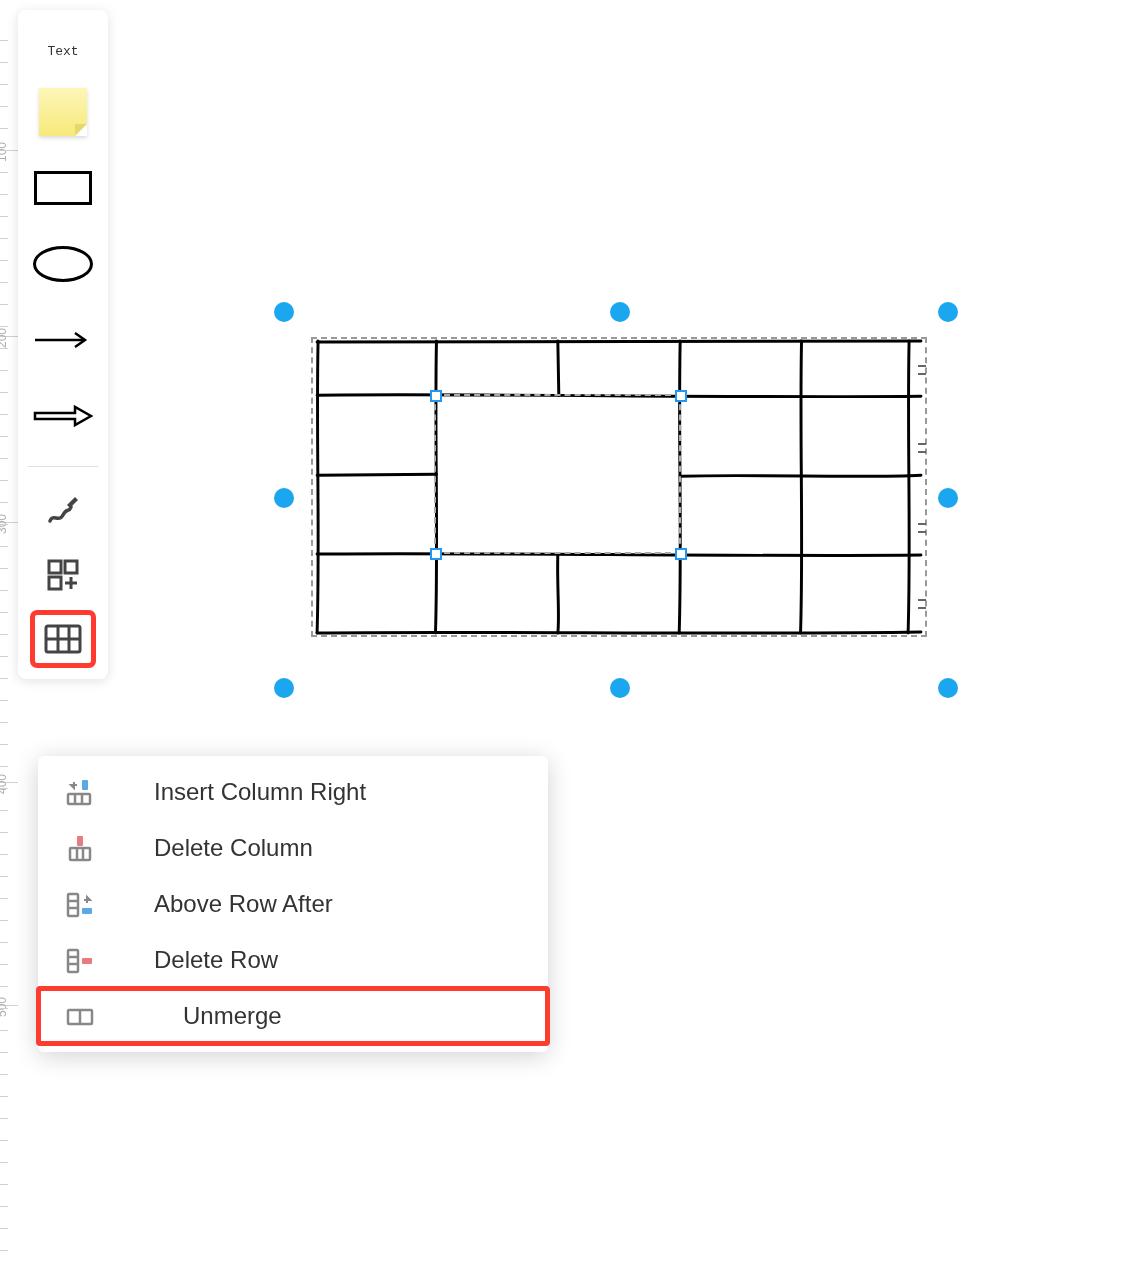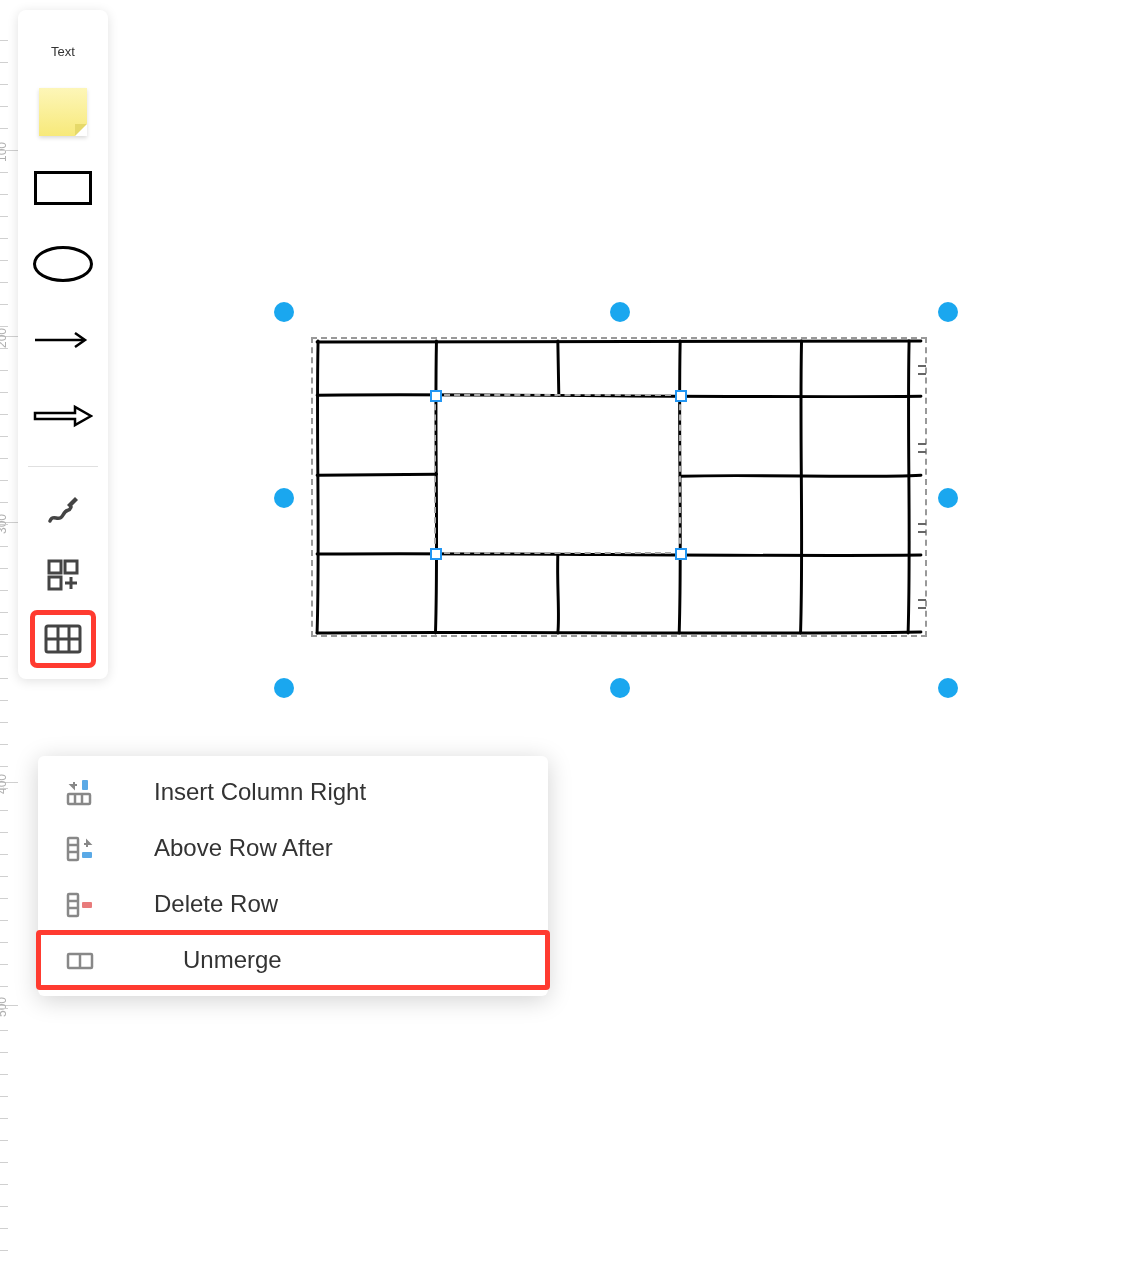--- a/index.html
+++ b/index.html
@@ -62,20 +62,21 @@
     display: flex;
     align-items: center;
     justify-content: center;
     position: relative;
     cursor: pointer;
   }
   .tool-text-label {
     font-size: 13px;
     font-weight: 500;
     color: #333;
+    font-family: Liberation Mono, monospace;
   }
   .divider {
     width: 70px;
     height: 1px;
     background: #e0e0e0;
     margin: 12px 0;
   }
   .tool-highlighted {
     outline: 5px solid #ff3b30;
     border-radius: 2px;
@@ -412,20 +413,31 @@
         <rect x="4" y="18" width="22" height="10" fill="none" stroke="#888" stroke-width="2.5" rx="1"></rect>
         <line x1="11" y1="18" x2="11" y2="28" stroke="#888" stroke-width="2.5"></line>
         <line x1="18" y1="18" x2="18" y2="28" stroke="#888" stroke-width="2.5"></line>
         <rect x="18" y="4" width="6" height="10" fill="#5aa9e6" rx="1"></rect>
         <polyline points="10,6 10,12 7,9 13,9" stroke="#888" stroke-width="2" fill="none"></polyline>
       </svg>
     </span>
     <span>Insert Column Right</span>
   </div>
 
+  <div class="menu-item">
+    <span class="menu-icon">
+      <svg width="32" height="32" viewBox="0 0 32 32">
+        <rect x="6" y="16" width="20" height="12" fill="none" stroke="#888" stroke-width="2.5" rx="1"></rect>
+        <line x1="13" y1="16" x2="13" y2="28" stroke="#888" stroke-width="2.5"></line>
+        <line x1="19" y1="16" x2="19" y2="28" stroke="#888" stroke-width="2.5"></line>
+        <rect x="13" y="4" width="6" height="10" fill="#e87b7b" rx="1"></rect>
+      </svg>
+    </span>
+    <span>Delete Column</span>
+  </div>
 
 
   <div class="menu-item">
     <span class="menu-icon">
       <svg width="32" height="32" viewBox="0 0 32 32">
         <rect x="4" y="6" width="10" height="22" fill="none" stroke="#888" stroke-width="2.5" rx="1"></rect>
         <line x1="4" y1="13" x2="14" y2="13" stroke="#888" stroke-width="2.5"></line>
         <line x1="4" y1="20" x2="14" y2="20" stroke="#888" stroke-width="2.5"></line>
         <rect x="18" y="20" width="10" height="6" fill="#5aa9e6" rx="1"></rect>
         <polyline points="20,12 26,12 23,9 23,15" stroke="#888" stroke-width="2" fill="none"></polyline>

